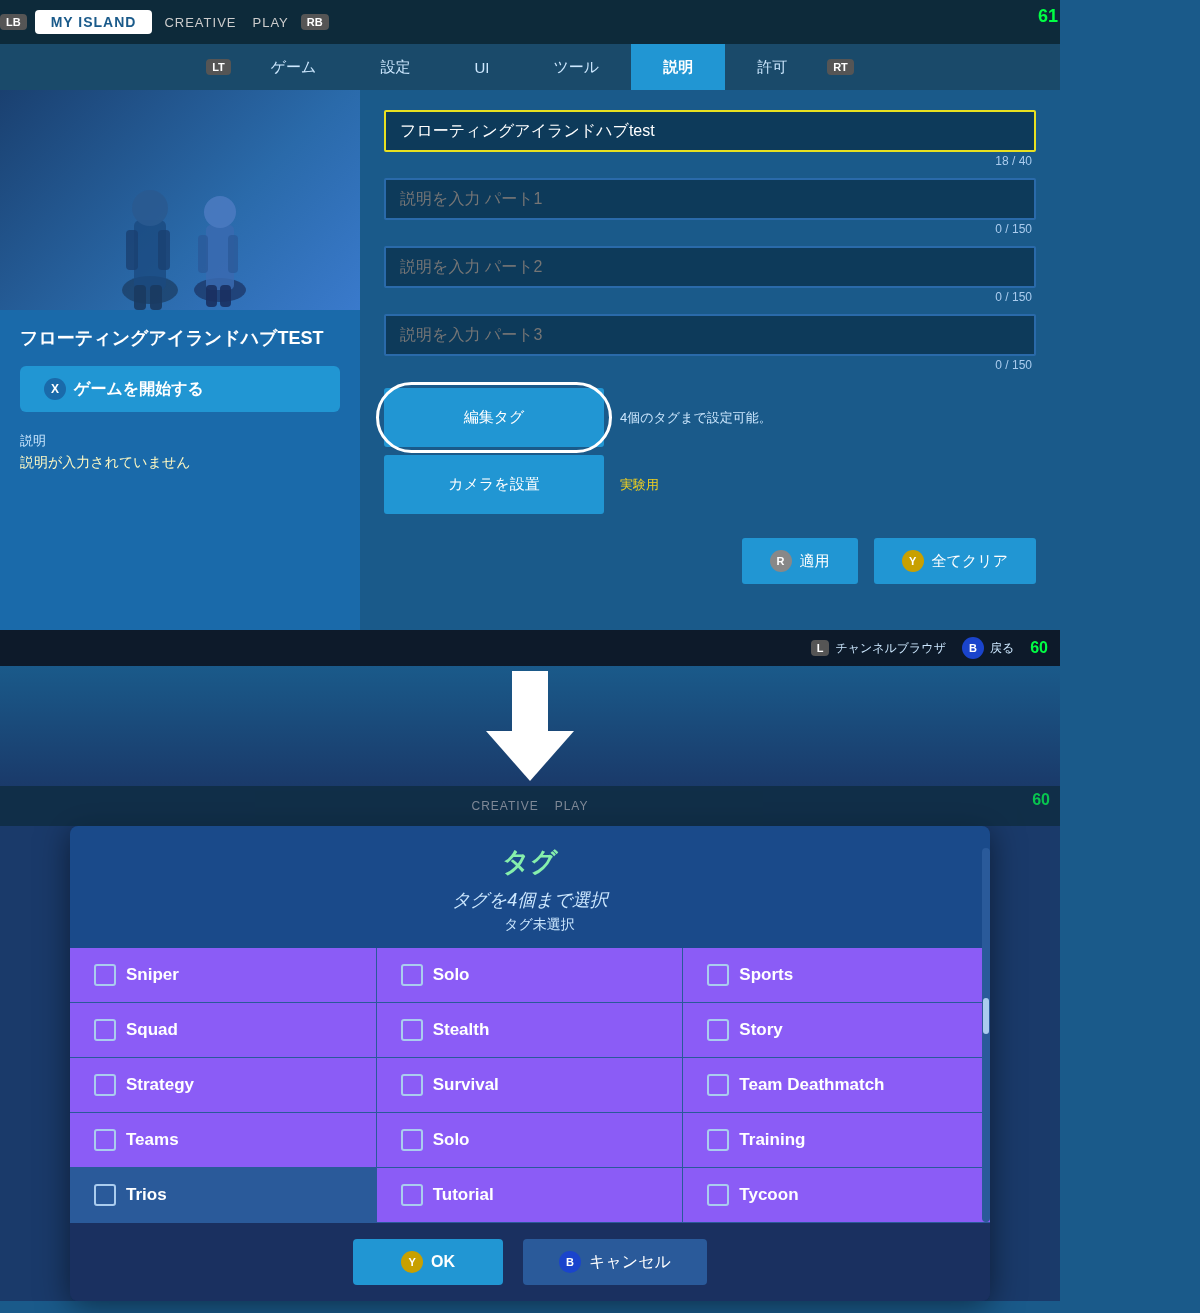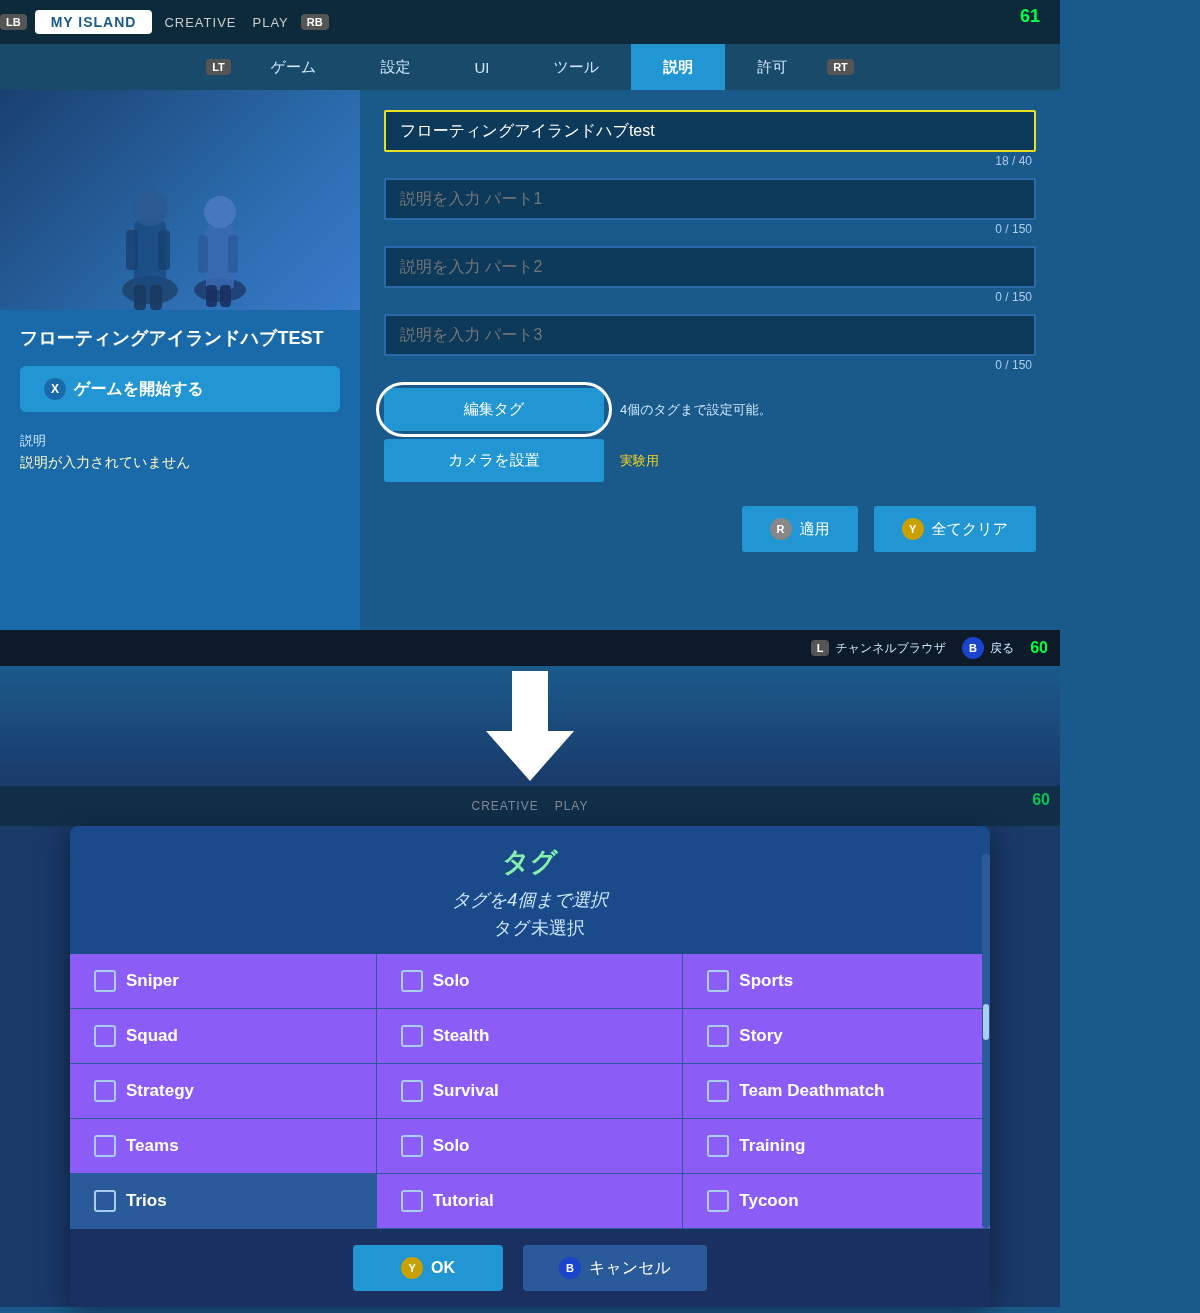--- a/index.html
+++ b/index.html
@@ -15,21 +15,21 @@
     .top-bar {
       background: #0d2a3a;
       height: 44px;
       display: flex;
       align-items: center;
       justify-content: flex-start;
       position: relative;
     }
     .top-bar-counter {
       position: absolute;
-      right: 20px;
+      right: 2px;
       top: 6px;
       color: #00ff44;
       font-size: 18px;
       font-weight: bold;
     }
     .nav-tabs-top {
       display: flex;
       align-items: center;
       gap: 8px;
     }
@@ -210,21 +210,21 @@
       display: flex;
       align-items: center;
       gap: 16px;
       margin: 8px 0;
     }
     .blue-btn {
       background: #2196d3;
       border: none;
       color: #fff;
       font-size: 15px;
-      padding: 12px 0;
+      padding: 20px 0;
       width: 220px;
       border-radius: 3px;
       cursor: pointer;
       position: relative;
     }
     .blue-btn.circled::after {
       content: '';
       position: absolute;
       top: -6px; left: -8px; right: -8px; bottom: -6px;
       border: 3px solid #fff;
@@ -342,21 +342,21 @@
       font-weight: bold;
     }
     .dialog-subtitle {
       color: #cde8ff;
       font-size: 18px;
       margin-top: 8px;
       font-style: italic;
     }
     .dialog-status {
       color: #cde8ff;
-      font-size: 18px;
+      font-size: 14px;
       margin-top: 4px;
       padding-left: 19px;
     }
 
     
     .checkbox-grid {
       display: grid;
       grid-template-columns: 1fr 1fr 1fr;
       background: #8b5cf6;
     }

